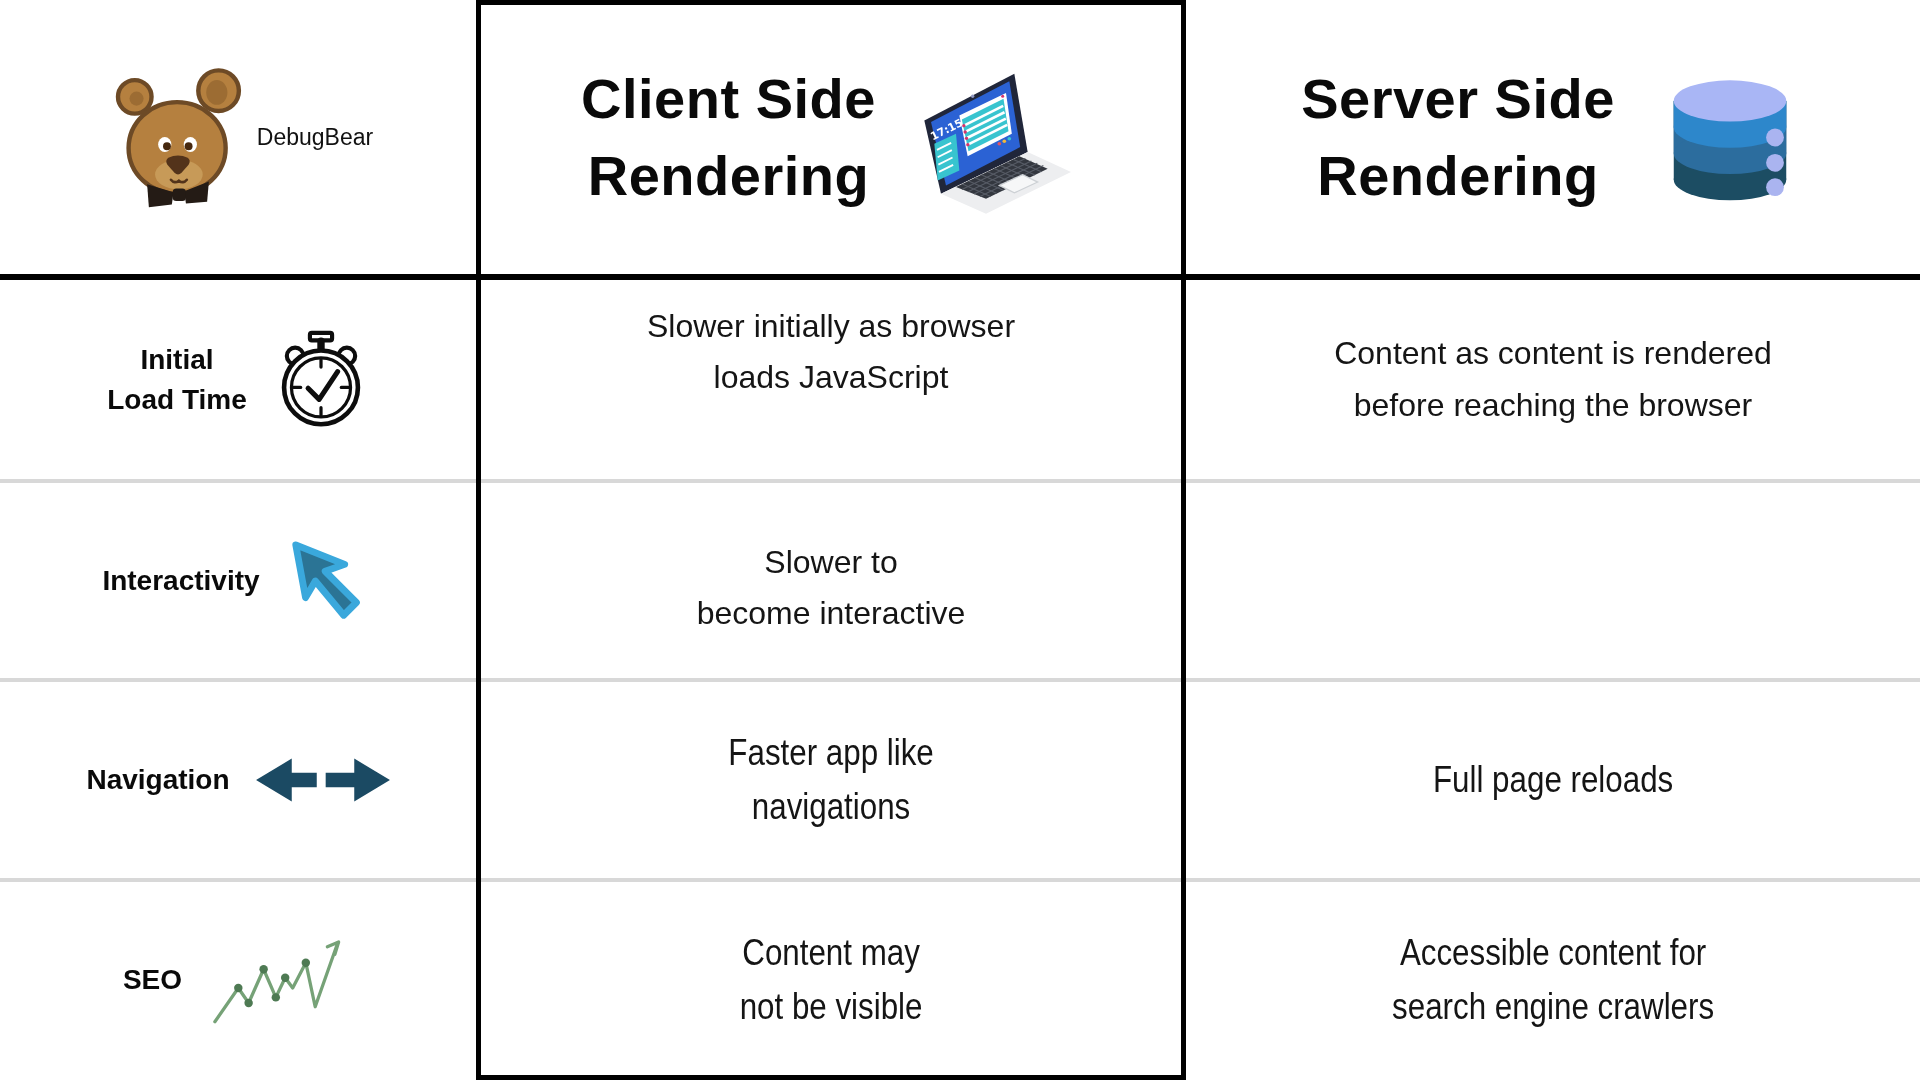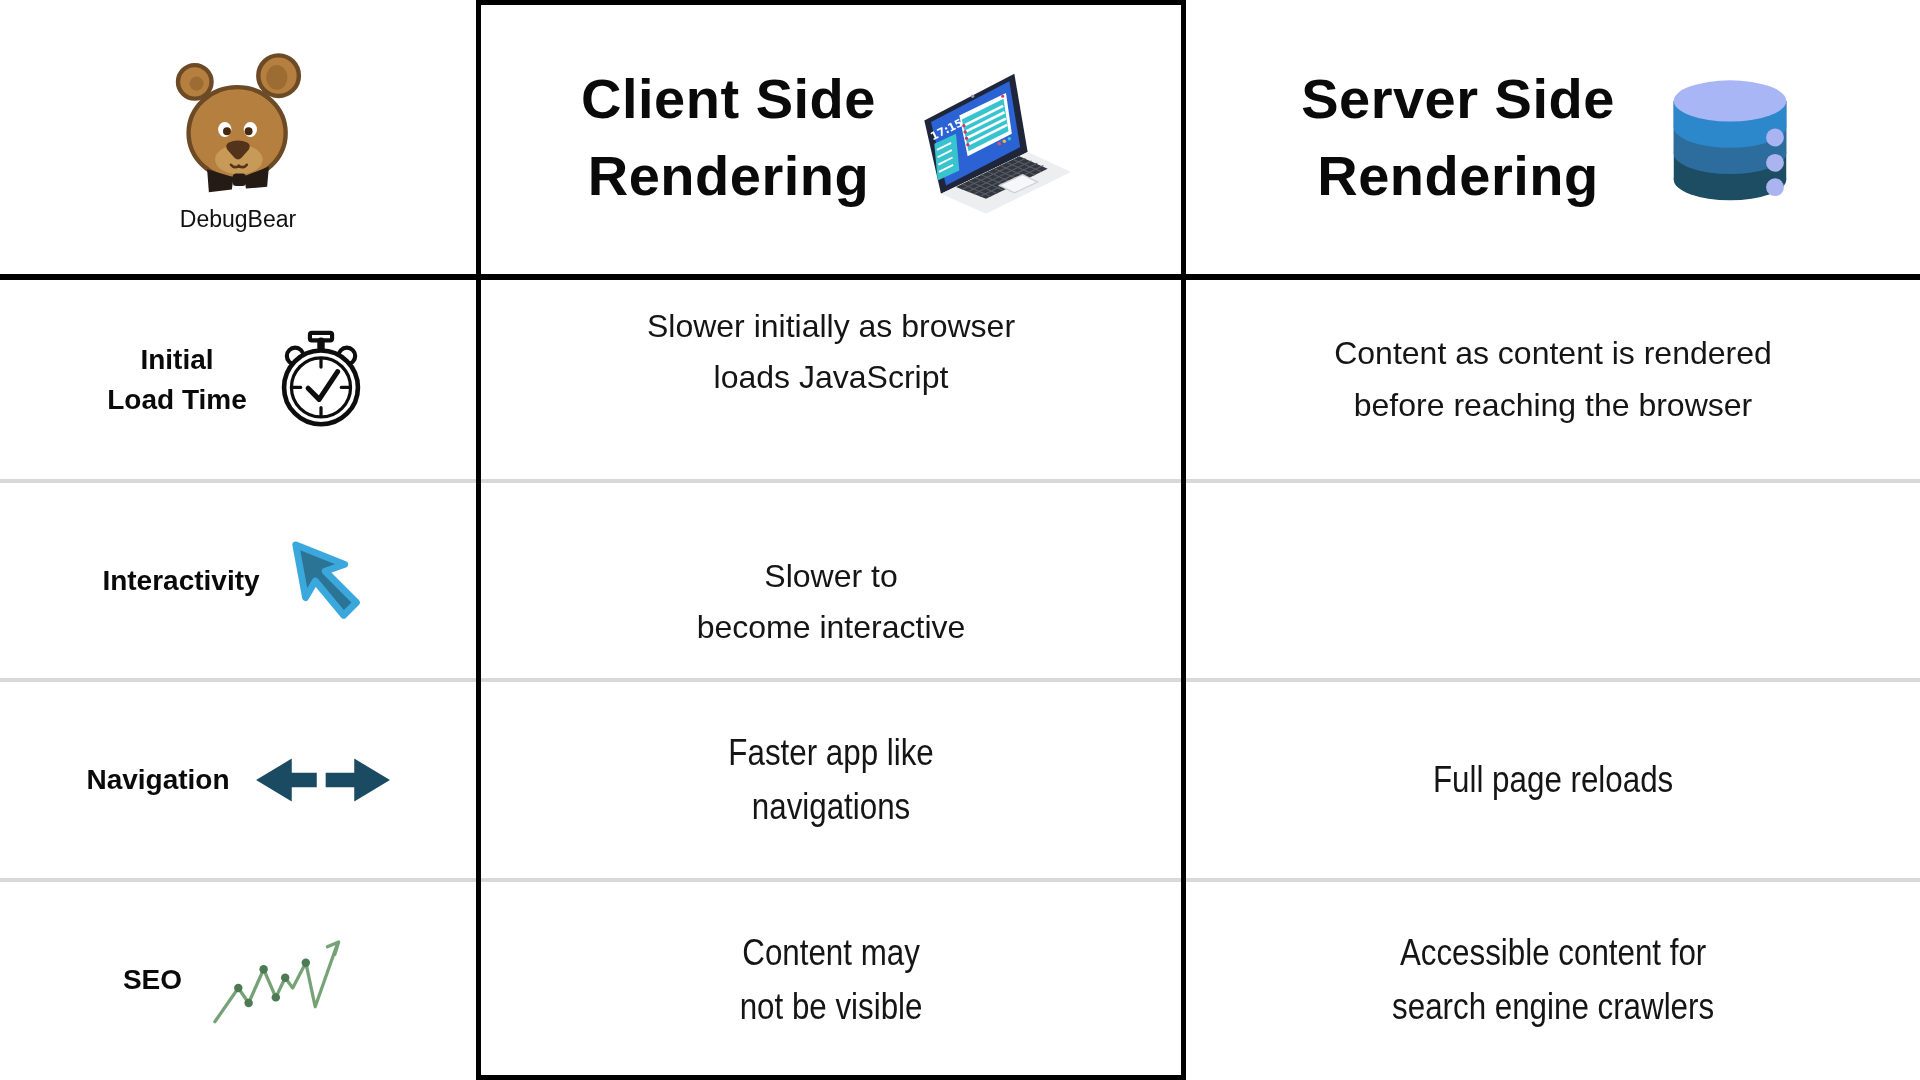--- a/index.html
+++ b/index.html
@@ -14,21 +14,21 @@
   .hline.gray{height:4px;background:#d8d8d8;}
   .midedge{position:absolute;left:476px;width:710px;height:5px;background:#000;z-index:6;}
   
   .cell{position:absolute;display:flex;align-items:center;justify-content:center;text-align:center;z-index:2;}
   .htitle{font-size:56px;font-weight:700;line-height:1.38;white-space:pre-line;color:#0a0a0a;letter-spacing:.5px;}
   .flabel{font-size:28px;font-weight:700;line-height:1.42;white-space:pre-line;color:#0a0a0a;}
   .ctext{font-size:32px;font-weight:400;line-height:1.6;white-space:pre-line;color:#151515;}
   .ctext.cond{font-size:36px;line-height:1.5;transform:scaleX(.87);}
   .hgroup{display:flex;align-items:center;justify-content:center;gap:30px;}
   .fgroup{display:flex;align-items:center;justify-content:center;gap:26px;}
-  .logo{display:flex;flex-direction:column;align-items:center;gap:4px;}
+  .logo{display:flex;align-items:center;gap:4px;}
   .logo-label{font-size:23px;color:#111;}
   svg text{font-family:"DejaVu Sans","Liberation Sans",sans-serif;}
 </style>
 </head>
 <body>
 
 <div class="stage">
 
   <div class="hline gray" style="top:479px"></div>
   <div class="hline gray" style="top:678px"></div>
@@ -182,21 +182,21 @@
   </div>
 
   <div class="cell" style="left:0;top:483px;width:476px;height:195px">
     <div class="fgroup">
       <div class="flabel">Interactivity</div>
       <svg width="88" height="88" viewBox="0 0 90 90">
         <path d="M10,8 L60,28 L40,35 L72,67 L59,80 L30,45 L20,62 Z" fill="#2b7495" stroke="#3aa8dc" stroke-width="7" stroke-linejoin="round"></path>
       </svg>
     </div>
   </div>
-  <div class="cell" style="left:481px;top:497px;width:700px;height:210px">
+  <div class="cell" style="left:481px;top:483px;width:700px;height:210px">
     <div class="ctext">Slower to
 become interactive</div>
   </div>
 
   <div class="cell" style="left:0;top:682px;width:476px;height:196px">
     <div class="fgroup">
       <div class="flabel">Navigation</div>
       <svg width="134" height="50" viewBox="0 0 150 56">
         <g fill="#1b4a63">
           <polygon points="0,28 40,4 40,20 68,20 68,36 40,36 40,52"></polygon>

